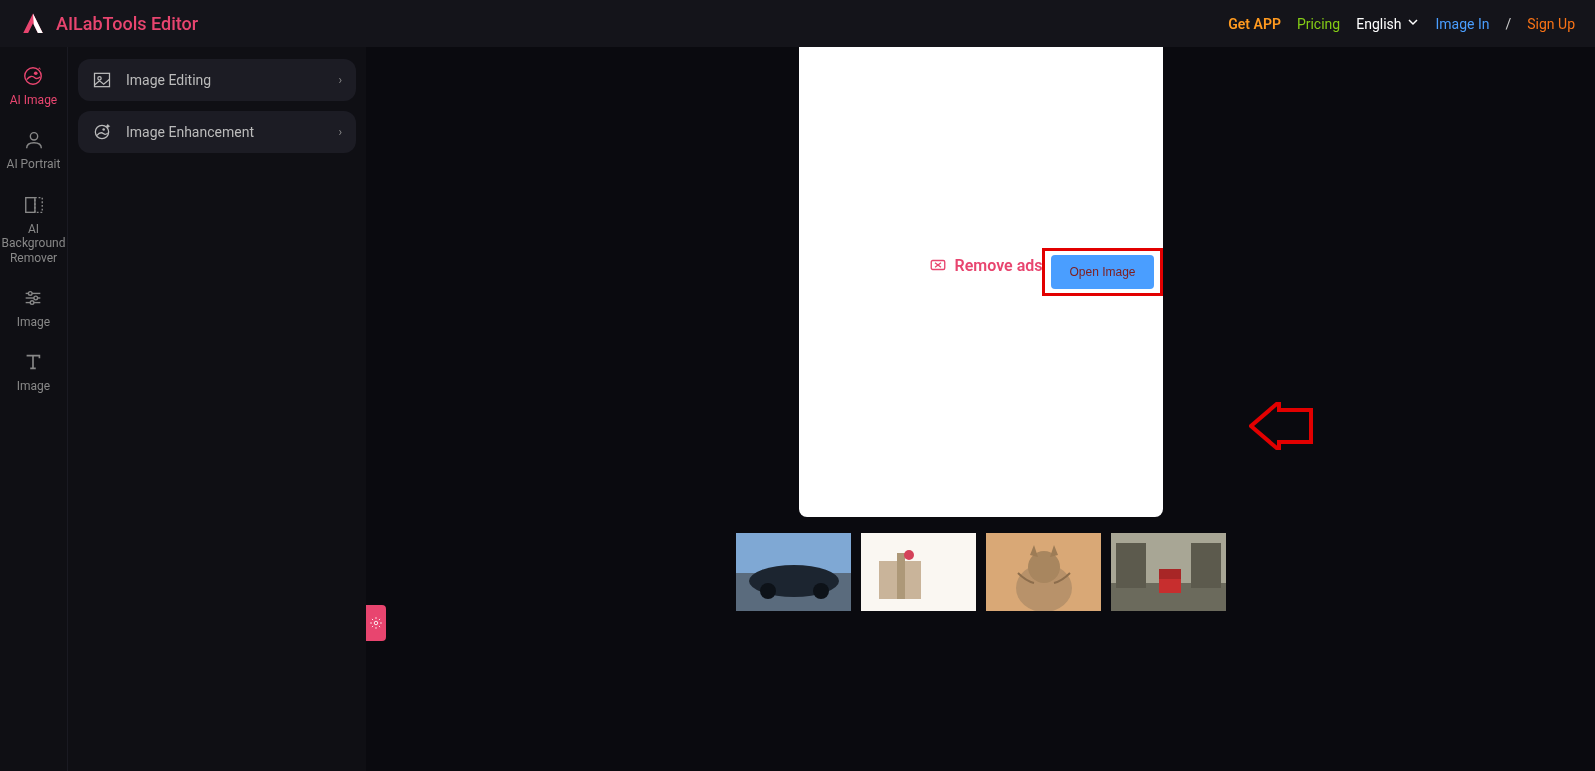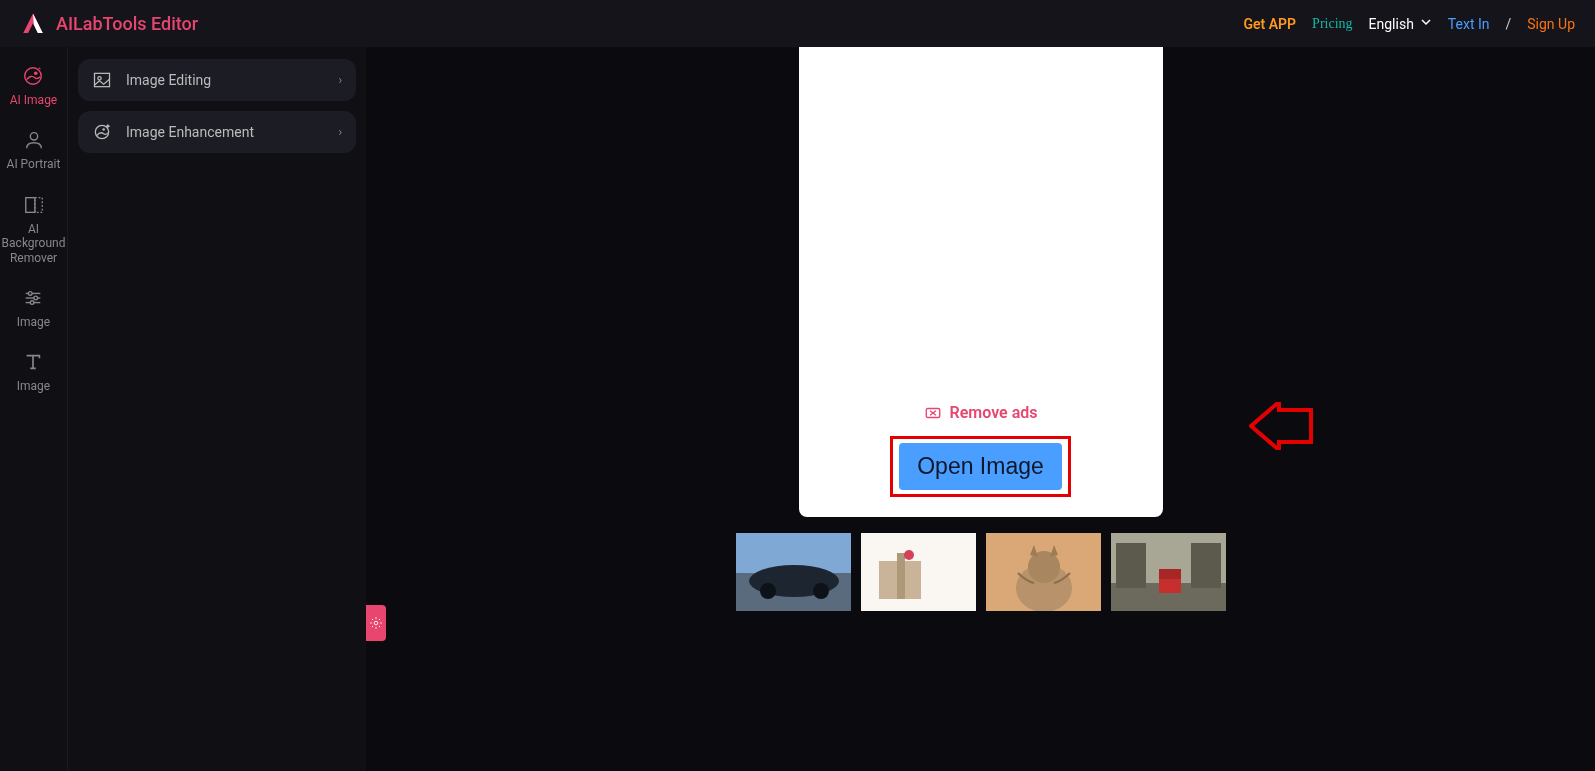--- a/index.html
+++ b/index.html
@@ -36,21 +36,21 @@
   font-size: 18px;
   font-weight: 500;
 }
 .header-right {
   display: flex;
   align-items: center;
   gap: 16px;
   font-size: 14px;
 }
 .get-app { color: #ff9a1f; font-weight: 600; cursor: pointer; }
-.pricing { color: #14b8a6; cursor: pointer; font-family: Liberation Serif, serif; }
+.pricing { color: #84cc16; cursor: pointer; }
 .lang-select { display: flex; gap: 6px; cursor: pointer; color: #fff; }
 .sign-in { color: #4a9eff; cursor: pointer; }
 .divider-slash { color: #ccc; }
 .sign-up { color: #f97316; cursor: pointer; }
 
 
 .main {
   display: flex;
   height: calc(100% - 47px);
 }
@@ -115,45 +115,44 @@
   align-items: center;
   background: #0a0a0f;
   position: relative;
 }
 .whitebox {
   background: #fff;
   width: 364px;
   height: 470px;
   border-radius: 0 0 8px 8px;
   display: flex;
-  flex-direction: column;
   align-items: center;
   justify-content: flex-end;
   padding-bottom: 20px;
 }
 .remove-ads {
   color: #e8456f;
   font-size: 16px;
   font-weight: 600;
   display: flex;
   align-items: center;
   gap: 8px;
   margin-bottom: 14px;
   cursor: pointer;
 }
 .open-wrap {
   border: 3px solid #e20000;
   padding: 4px 6px;
 }
 .open-image-btn {
   background: #4a9eff;
-  color: #0f172a;
+  color: #7f1d1d;
   border: none;
   padding: 10px 18px;
-  font-size: 23px;
+  font-size: 12px;
   border-radius: 4px;
   cursor: pointer;
 }
 .arrow {
   position: absolute;
   left: 883px;
   top: 355px;
 }
 
 
@@ -201,21 +200,21 @@
   </div>
   <div class="header-right">
     <span class="get-app">Get APP</span>
     <span class="pricing">Pricing</span>
     <span class="lang-select">
       <span>English</span>
       <svg width="12" height="12" viewBox="0 0 12 12">
           <path d="M2 4 L6 8 L10 4" stroke="#fff" stroke-width="1.5" fill="none"></path>
         </svg>
     </span>
-    <span class="sign-in">Text In</span>
+    <span class="sign-in">Image In</span>
     <span class="divider-slash">/</span>
     <span class="sign-up">Sign Up</span>
   </div>
 </div>
 
 <div class="main">
 
   <div class="sidebar">
     <div class="sidebar-item active">
       <svg class="sidebar-icon" viewBox="0 0 24 24">

